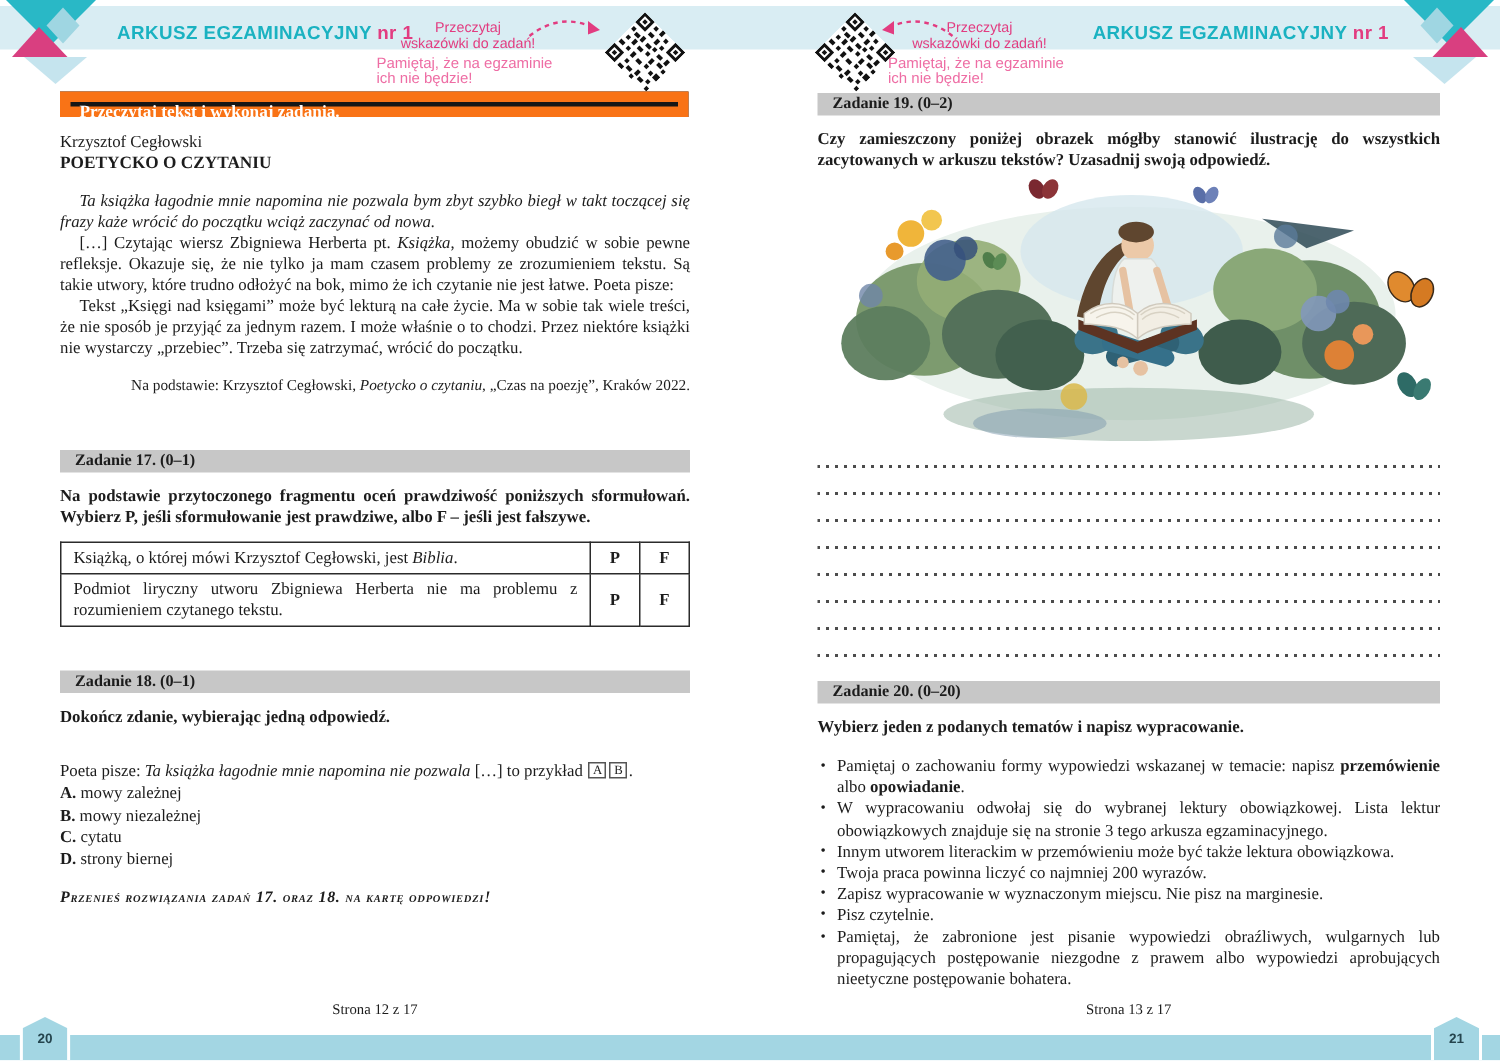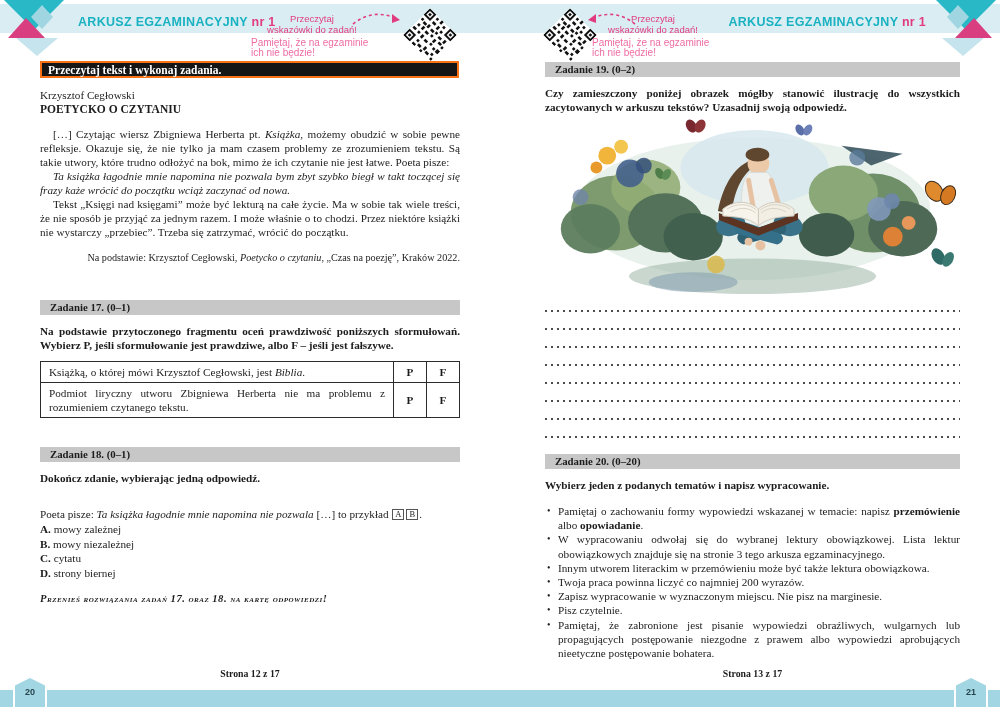--- a/index.html
+++ b/index.html
@@ -27,21 +27,21 @@
              font-size:10px;line-height:9.5px;color:#ee6da4;}
   .note-left{left:251px;}
   .note-right{left:592px;}
   .arrow-svg{position:absolute;top:9px;}
   .arrow-left{left:351px;}
   .arrow-right{left:585px;}
   
   .col-left{position:absolute;left:40px;top:84px;width:420px;}
   .col-right{position:absolute;left:545px;top:58px;width:415px;}
   .instruction-bar{position:absolute;left:40px;top:61px;width:419px;height:17px;background:#161616;
-       border:2px solid #f97316;color:#fff;font-weight:bold;font-size:11.5px;line-height:15px;
+       border:7px solid #f97316;color:#fff;font-weight:bold;font-size:11.5px;line-height:15px;
        padding-left:6px;box-sizing:border-box;}
   .task-bar{background:#c7c7c7;font-weight:bold;font-size:10.8px;height:15px;line-height:15px;padding-left:10px;}
   .body-text{font-size:11.2px;line-height:14px;text-align:justify;margin:0;}
   .author{margin-top:4px;font-size:11.2px;line-height:14px;}
   .reading-title{font-weight:bold;font-size:11.5px;line-height:14px;margin:0 0 11px;}
   .indent{text-indent:13px;}
   .quote{font-style:italic;}
   .source{margin-top:13px;font-size:10.2px;text-align:right;}
   .prompt-bold{font-weight:bold;font-size:11.2px;line-height:14px;text-align:justify;margin:9px 0 0;}
   
@@ -61,21 +61,21 @@
   
   .illustration{margin-top:3px;height:186px;display:flex;justify-content:center;align-items:center;}
   .answer-lines{margin-top:7px;}
   .dotted-line{height:2px;margin-bottom:16px;
       background:repeating-linear-gradient(90deg,#4c4c4c 0 1.8px,transparent 1.8px 6px);}
   
   ul.bullets{margin:12px 0 0;padding:0;list-style:none;}
   ul.bullets li{position:relative;padding-left:13px;font-size:11.2px;line-height:14.2px;text-align:justify;}
   ul.bullets li::before{content:"•";position:absolute;left:2px;top:0;font-size:10px;}
   
-  .page-label{position:absolute;top:668px;font-size:9.8px;text-align:center;font-weight:bold;}
+  .page-label{position:absolute;top:668px;font-size:9.8px;text-align:center;}
   .label-left{left:40px;width:420px;}
   .label-right{left:545px;width:415px;}
   .footer-band{position:absolute;left:0;top:690px;width:100%;height:17px;background:#a3d6e3;}
   .tab{position:absolute;top:676px;width:34px;height:31px;background:#fff;
        clip-path:polygon(50% 0,100% 26%,100% 100%,0 100%,0 26%);}
   .tab-inner{position:absolute;left:2px;top:2px;right:2px;bottom:0;background:#a3d6e3;
        clip-path:polygon(50% 0,100% 26%,100% 100%,0 100%,0 26%);
        font-family:"Liberation Sans",sans-serif;font-weight:bold;font-size:9px;color:#25454e;
        display:flex;justify-content:center;align-items:flex-start;padding-top:9px;box-sizing:border-box;}
   .tab-left{left:13px;}
@@ -199,23 +199,23 @@
         <use href="#qr"></use>
       </svg>
   </div>
 
   <div class="instruction-bar">Przeczytaj tekst i wykonaj zadania.</div>
 
   <div class="col-left">
     <div class="author">Krzysztof Cegłowski</div>
     <div class="reading-title">POETYCKO O CZYTANIU</div>
 
+    <p class="body-text indent quote">Ta książka łagodnie mnie napomina nie pozwala bym zbyt szybko biegł w takt toczącej się frazy każe wrócić do początku wciąż zaczynać od nowa.</p>
+
     <p class="body-text indent"><span>[…] Czytając wiersz Zbigniewa Herberta pt. </span><i>Książka</i><span>, możemy obudzić w sobie pewne refleksje. Okazuje się, że nie tylko ja mam czasem problemy ze zrozumieniem tekstu. Są takie utwory, które trudno odłożyć na bok, mimo że ich czytanie nie jest łatwe. Poeta pisze:</span></p>
-
-    <p class="body-text indent quote">Ta książka łagodnie mnie napomina nie pozwala bym zbyt szybko biegł w takt toczącej się frazy każe wrócić do początku wciąż zaczynać od nowa.</p>
 
     <p class="body-text indent">Tekst „Księgi nad księgami” może być lekturą na całe życie. Ma w sobie tak wiele treści, że nie sposób je przyjąć za jednym razem. I może właśnie o to chodzi. Przez niektóre książki nie wystarczy „przebiec”. Trzeba się zatrzymać, wrócić do początku.</p>
 
     <div class="source"><span>Na podstawie: Krzysztof Cegłowski, </span><i>Poetycko o czytaniu</i><span>, „Czas na poezję”, Kraków 2022.</span></div>
 
     <div class="task-bar" style="margin-top:37px">Zadanie 17. (0–1)</div>
     <p class="prompt-bold">Na podstawie przytoczonego fragmentu oceń prawdziwość poniższych sformułowań. Wybierz P, jeśli sformułowanie jest prawdziwe, albo F – jeśli jest fałszywe.</p>
 
     <table class="pf">
       <tbody>

